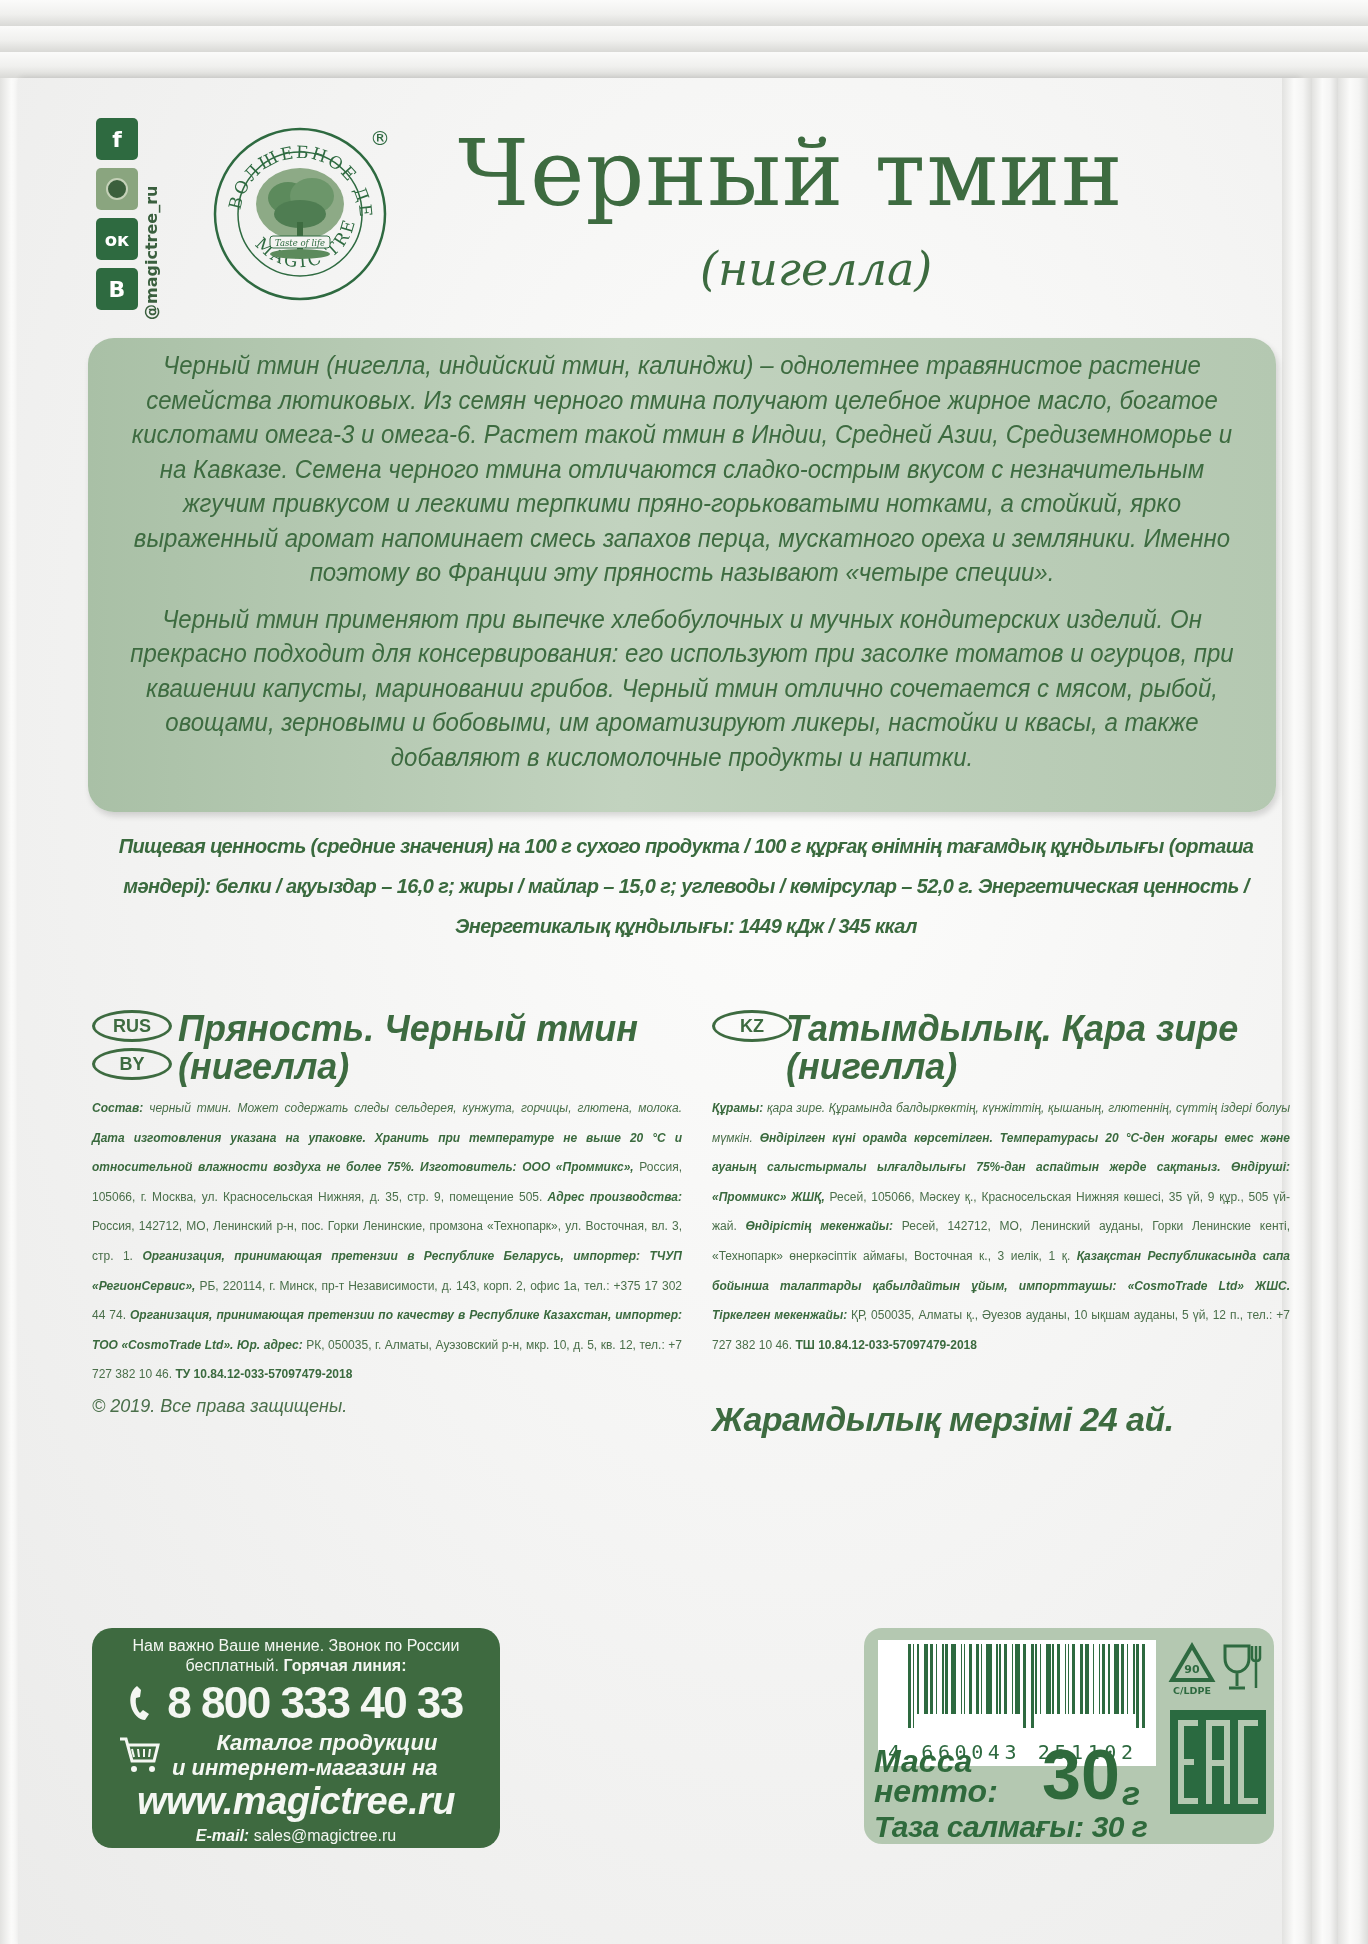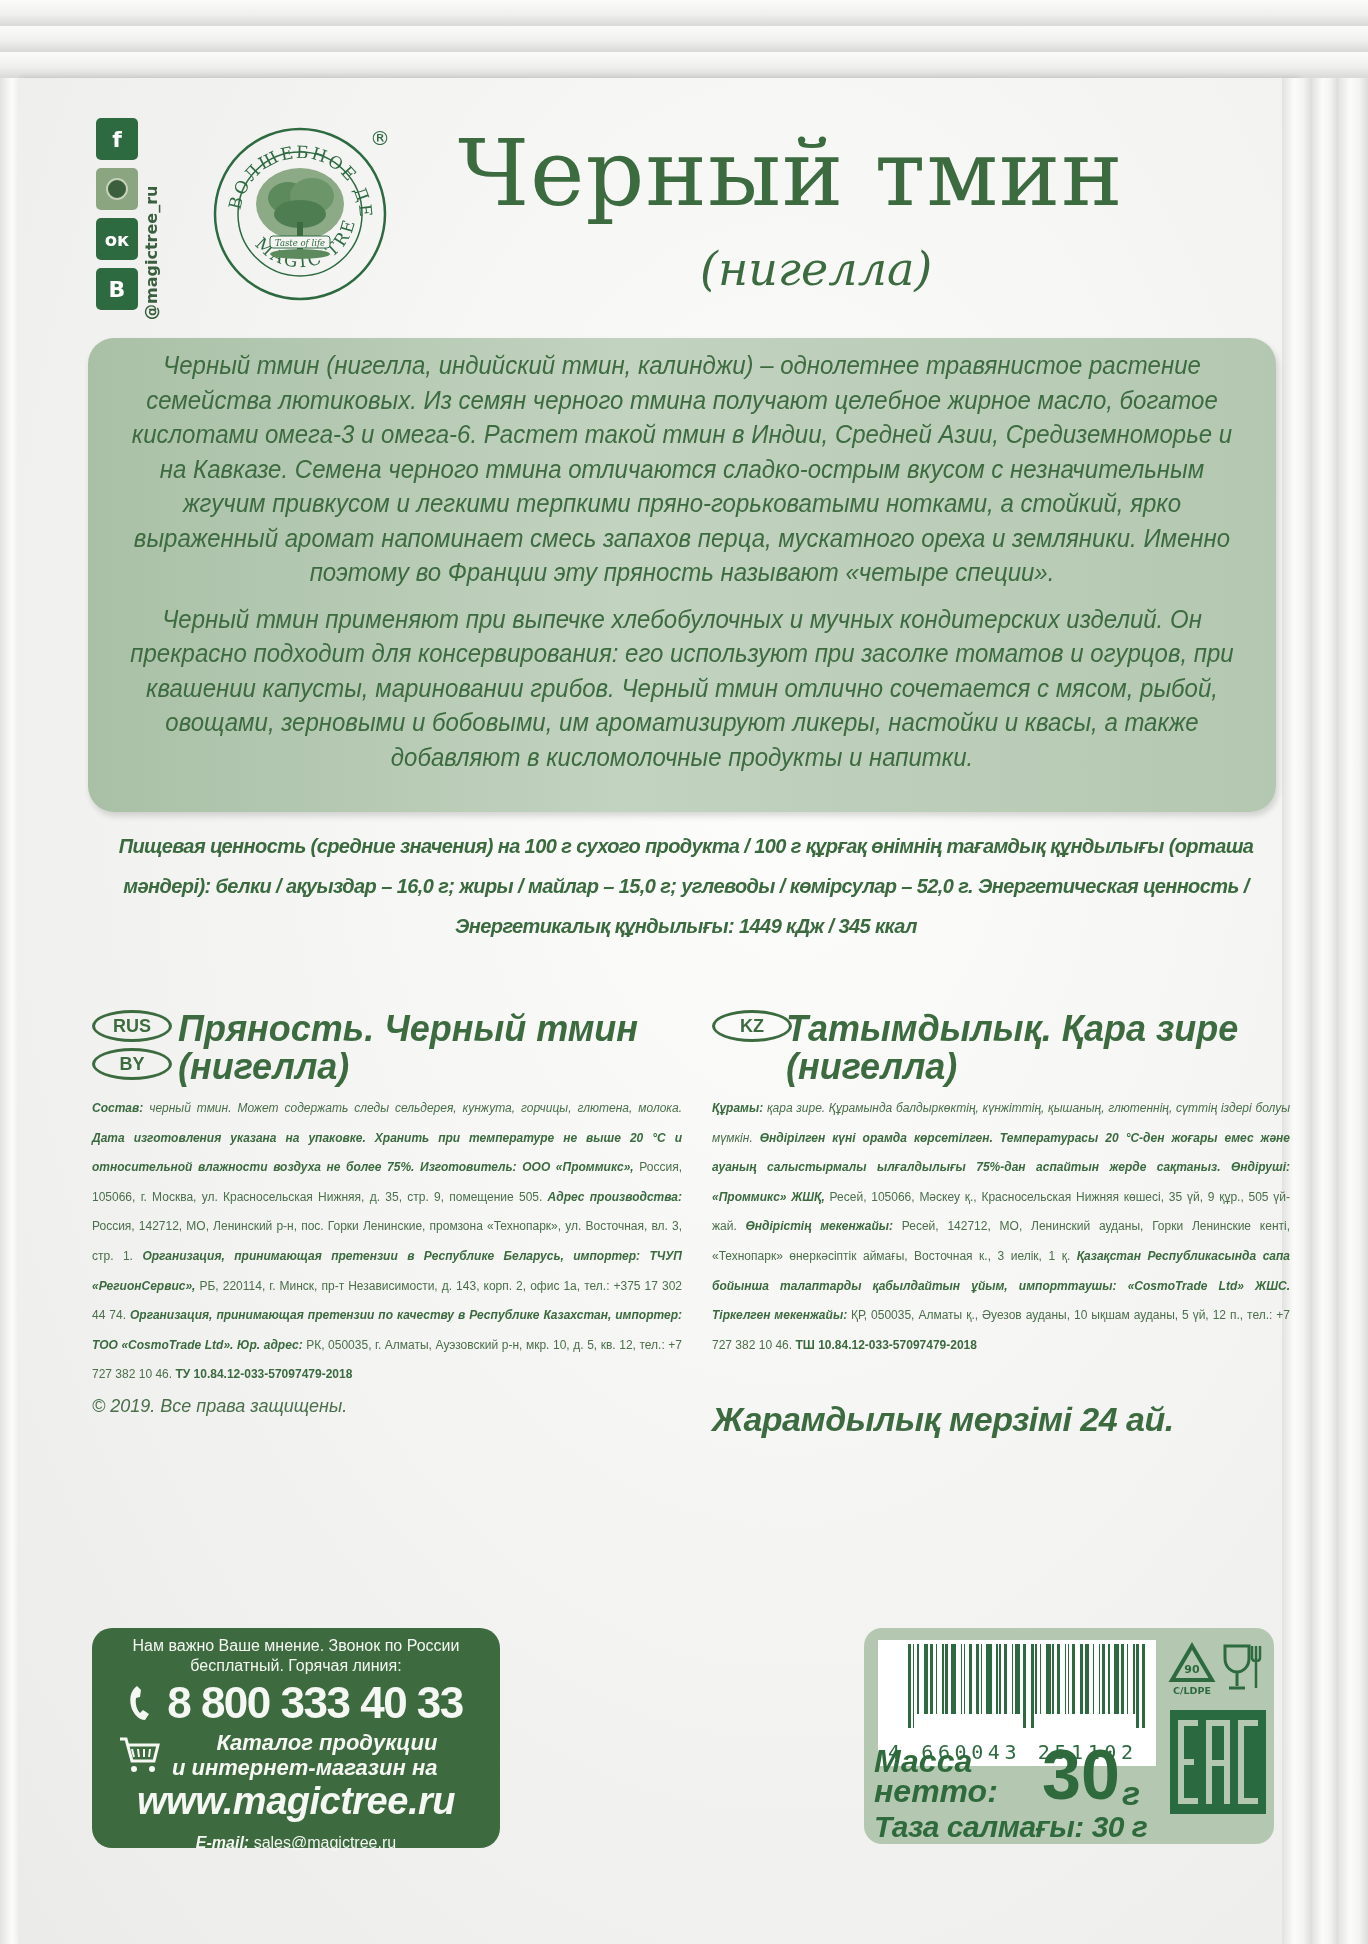--- a/index.html
+++ b/index.html
@@ -57,26 +57,26 @@
   .fine b { font-weight: bold; color: #3a6a3e; }
   .fine .n { font-style: normal; }
   .copy { font-family: "Liberation Sans", sans-serif; font-style: italic; font-size: 18px; color: #4a6f4a; margin-top: 6px; }
   .shelf { font-family: "Liberation Sans", sans-serif; font-weight: bold; font-style: italic;
     font-size: 34px; color: #3d6b40; letter-spacing: -0.5px; }
 
   .hotline { position: absolute; left: 92px; top: 1628px; width: 408px; height: 220px;
     background: #3e6a40; border-radius: 20px; color: #f4f7f2; text-align: center; padding-top: 8px;
     font-family: "Liberation Sans", sans-serif; }
   .hl-top { font-size: 16px; line-height: 20px; }
-  .hl-top b { font-weight: normal; text-align: right; }
+  .hl-top b { font-weight: bold; text-align: right; }
   .hl-phone { font-size: 44px; font-weight: bold; letter-spacing: -1.5px; margin-top: 2px; display: flex; align-items: center; justify-content: center; gap: 10px; }
   .hl-cat { display: flex; align-items: center; gap: 10px; padding-left: 26px; margin-top: 2px; }
   .hl-cat-text { font-weight: bold; font-style: italic; font-size: 22px; line-height: 25px; text-align: right; }
   .hl-url { font-weight: bold; font-style: italic; font-size: 38px; letter-spacing: -0.5px; line-height: 42px; }
-  .hl-mail { font-size: 16px; margin-top: 12px; }
+  .hl-mail { font-size: 16px; margin-top: 5px; }
   .hl-mail b { font-weight: bold; font-style: italic; }
 
   .infobox { position: absolute; left: 864px; top: 1628px; width: 410px; height: 216px;
     background: #b4c8b1; border-radius: 18px; }
   .barcode { position: absolute; left: 14px; top: 12px; width: 278px; height: 126px; background: #fff; }
   .bars { position: absolute; left: 30px; top: 4px; height: 70px; display: flex; gap: 0; }
   .bars span { display: block; background: #2e6a40; height: 100%; }
   .bar-num { position: absolute; left: 10px; bottom: 2px; font-family: "DejaVu Sans Mono", monospace;
     font-size: 20px; letter-spacing: 4.6px; color: #2e6a40; }
   .recycle { position: absolute; left: 304px; top: 14px; width: 48px; height: 56px; }

